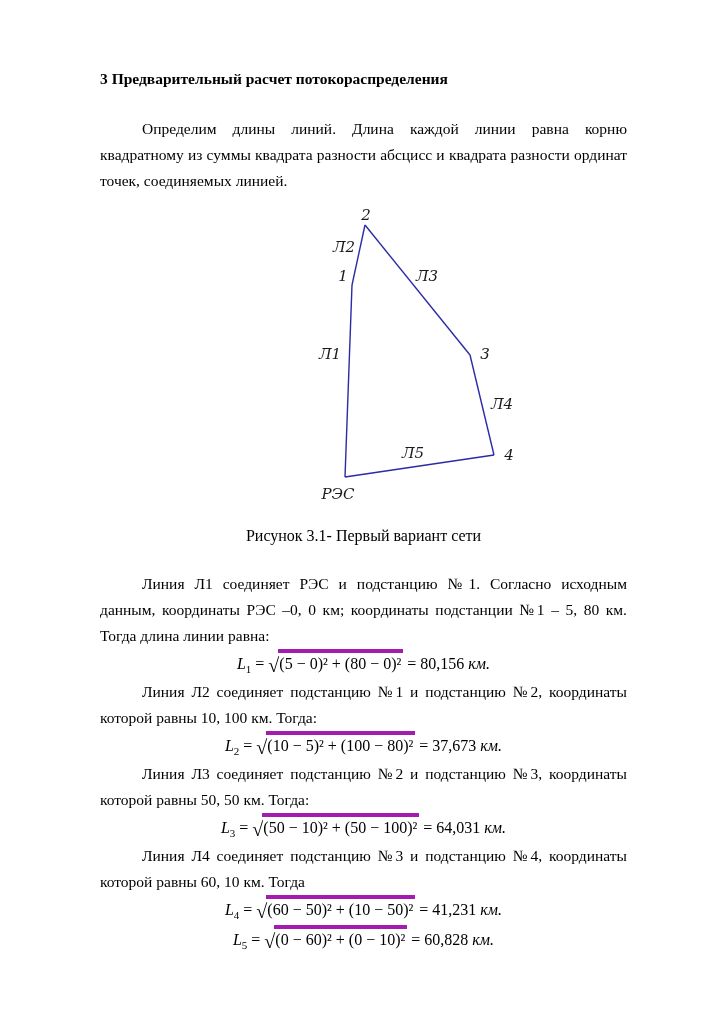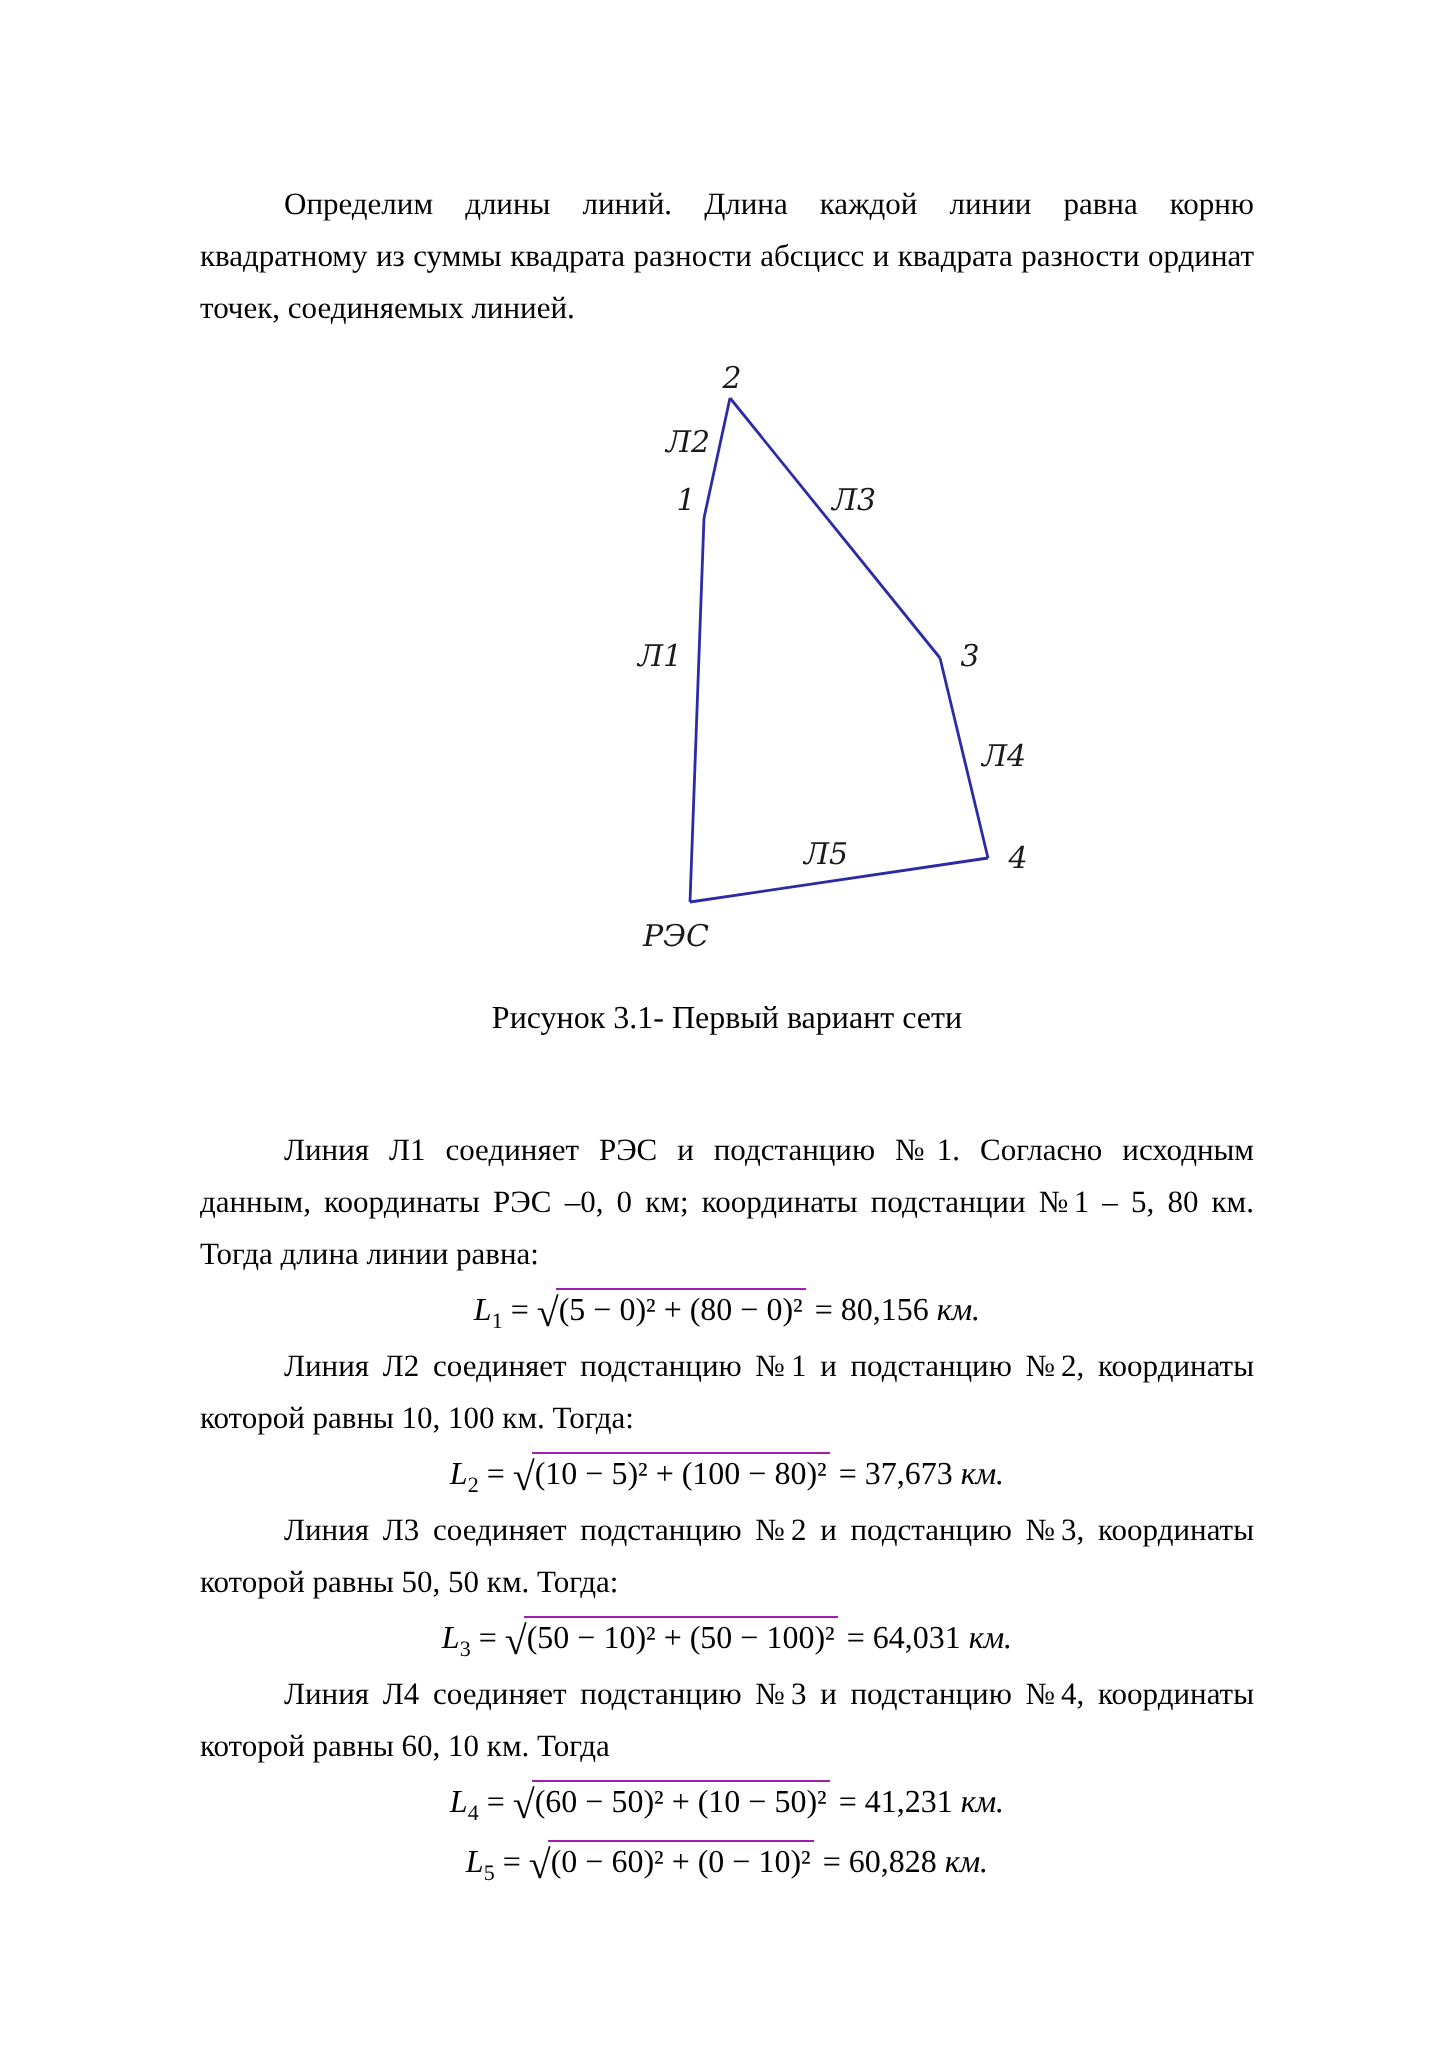--- a/index.html
+++ b/index.html
@@ -45,21 +45,21 @@
     font-size: 15px;
     fill: #1a1a1a;
   }
   .caption {
     font-size: 16px;
     line-height: 26px;
     text-align: center;
     margin-top: 16px;
   }
   .section-para { margin-top: 0; }
-  .first-section { margin-top: 40px; }
+  .first-section { margin-top: 22px; }
   .formula {
     text-align: center;
     font-size: 16px;
     line-height: 30px;
     height: 30px;
     font-style: normal;
     white-space: nowrap;
   }
   .formula .var {
     font-style: italic;
@@ -71,37 +71,38 @@
   }
   .formula .eq { margin: 0 4px 0 1px; }
   .sqrt { white-space: nowrap; display: inline-block; }
   .radical {
     font-size: 20px;
     display: inline-block;
     vertical-align: -3px;
     margin-right: -1px;
   }
   .radicand {
-    border-top: 1px solid #a21caf;
+    border-top: 4px solid #a21caf;
     padding: 0 2px 0 1px;
     display: inline-block;
     line-height: 22px;
   }
   .result { margin-left: 4px; }
   .unit {
     font-style: italic;
     margin-left: 4px;
   }
 </style>
 </head>
 <body>
 
 <div class="page">
   <div class="content">
 
+    <h1 class="heading">3 Предварительный расчет потокораспределения</h1>
 
     <p class="para intro">Определим длины линий. Длина каждой линии равна корню квадратному из суммы квадрата разности абсцисс и квадрата разности ординат точек, соединяемых линией.</p>
 
     <div class="figure-block">
       <svg class="figure-svg" width="527" height="305" viewBox="0 0 527 305">
         <g fill="none" stroke-width="1.4" stroke="#2b2ba6">
           <line x1="245" y1="275" x2="252" y2="83"></line>
           <line x1="252" y1="83" x2="265" y2="23"></line>
           <line x1="265" y1="23" x2="370" y2="153"></line>
           <line x1="370" y1="153" x2="394" y2="253"></line>

